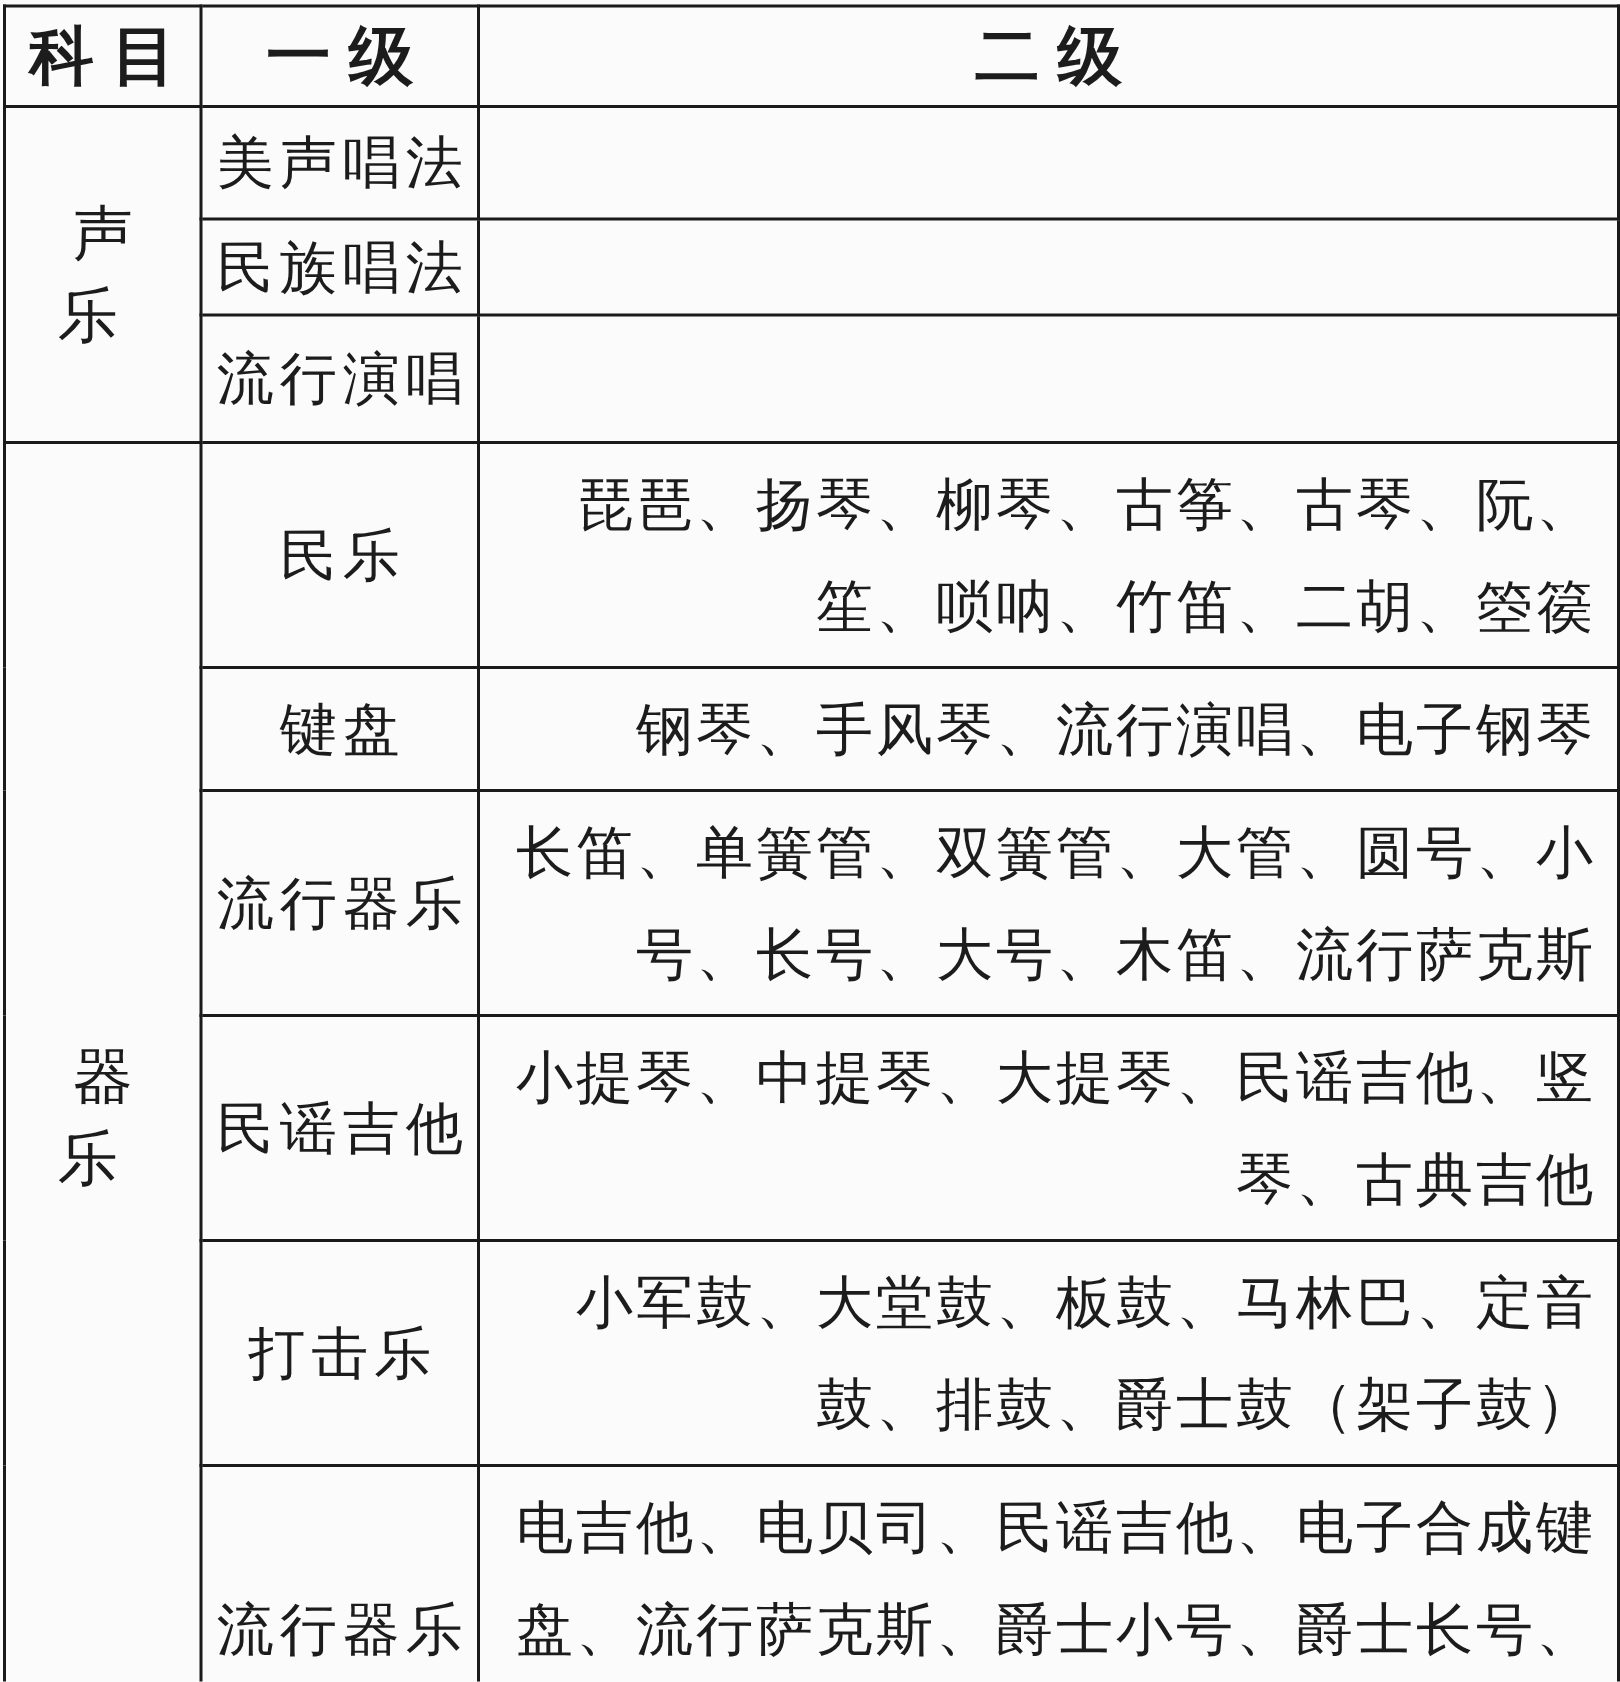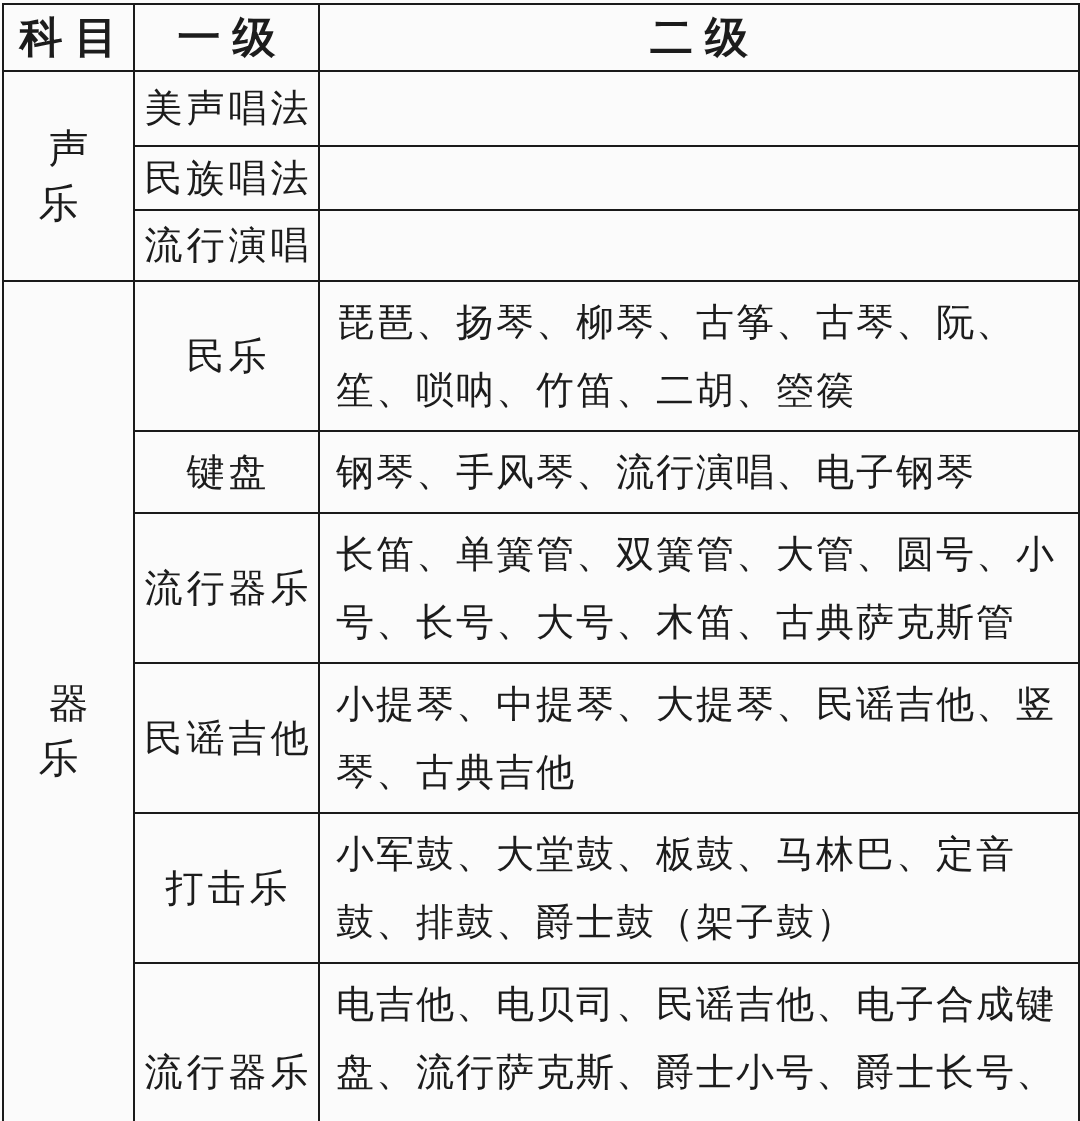--- a/index.html
+++ b/index.html
@@ -50,21 +50,21 @@
     text-indent: 20px;
   }
   td.level1-cell {
     text-align: center;
     vertical-align: middle;
     font-size: 38px;
     letter-spacing: 4px;
     text-indent: 4px;
   }
   td.level2-cell {
-    text-align: left;
+    text-align: right;
     vertical-align: middle;
     font-size: 38px;
     letter-spacing: 2px;
     line-height: 68px;
     padding: 6px 14px 6px 16px;
     word-break: break-all;
   }
 </style>
 </head>
 <body>
@@ -84,37 +84,37 @@
 
   <tr style="height:75px">
     <td class="subject-cell" rowspan="3">声乐</td>
     <td class="level1-cell">美声唱法</td>
     <td class="level2-cell"></td>
   </tr>
   <tr style="height:64px">
     <td class="level1-cell">民族唱法</td>
     <td class="level2-cell"></td>
   </tr>
-  <tr style="height:71px">
+  <tr style="height:85px">
     <td class="level1-cell">流行演唱</td>
     <td class="level2-cell"></td>
   </tr>
 
   <tr style="height:143px">
     <td class="subject-cell" rowspan="6">器乐</td>
     <td class="level1-cell">民乐</td>
     <td class="level2-cell">琵琶、扬琴、柳琴、古筝、古琴、阮、笙、唢呐、竹笛、二胡、箜篌</td>
   </tr>
   <tr style="height:69px">
     <td class="level1-cell">键盘</td>
     <td class="level2-cell">钢琴、手风琴、流行演唱、电子钢琴</td>
   </tr>
   <tr style="height:140px">
     <td class="level1-cell">流行器乐</td>
-    <td class="level2-cell">长笛、单簧管、双簧管、大管、圆号、小号、长号、大号、木笛、古典萨克斯管</td>
+    <td class="level2-cell">长笛、单簧管、双簧管、大管、圆号、小号、长号、大号、木笛、流行萨克斯</td>
   </tr>
   <tr style="height:140px">
     <td class="level1-cell">民谣吉他</td>
     <td class="level2-cell">小提琴、中提琴、大提琴、民谣吉他、竖琴、古典吉他</td>
   </tr>
   <tr style="height:136px">
     <td class="level1-cell">打击乐</td>
     <td class="level2-cell">小军鼓、大堂鼓、板鼓、马林巴、定音鼓、排鼓、爵士鼓（架子鼓）</td>
   </tr>
   <tr style="height:201px">

